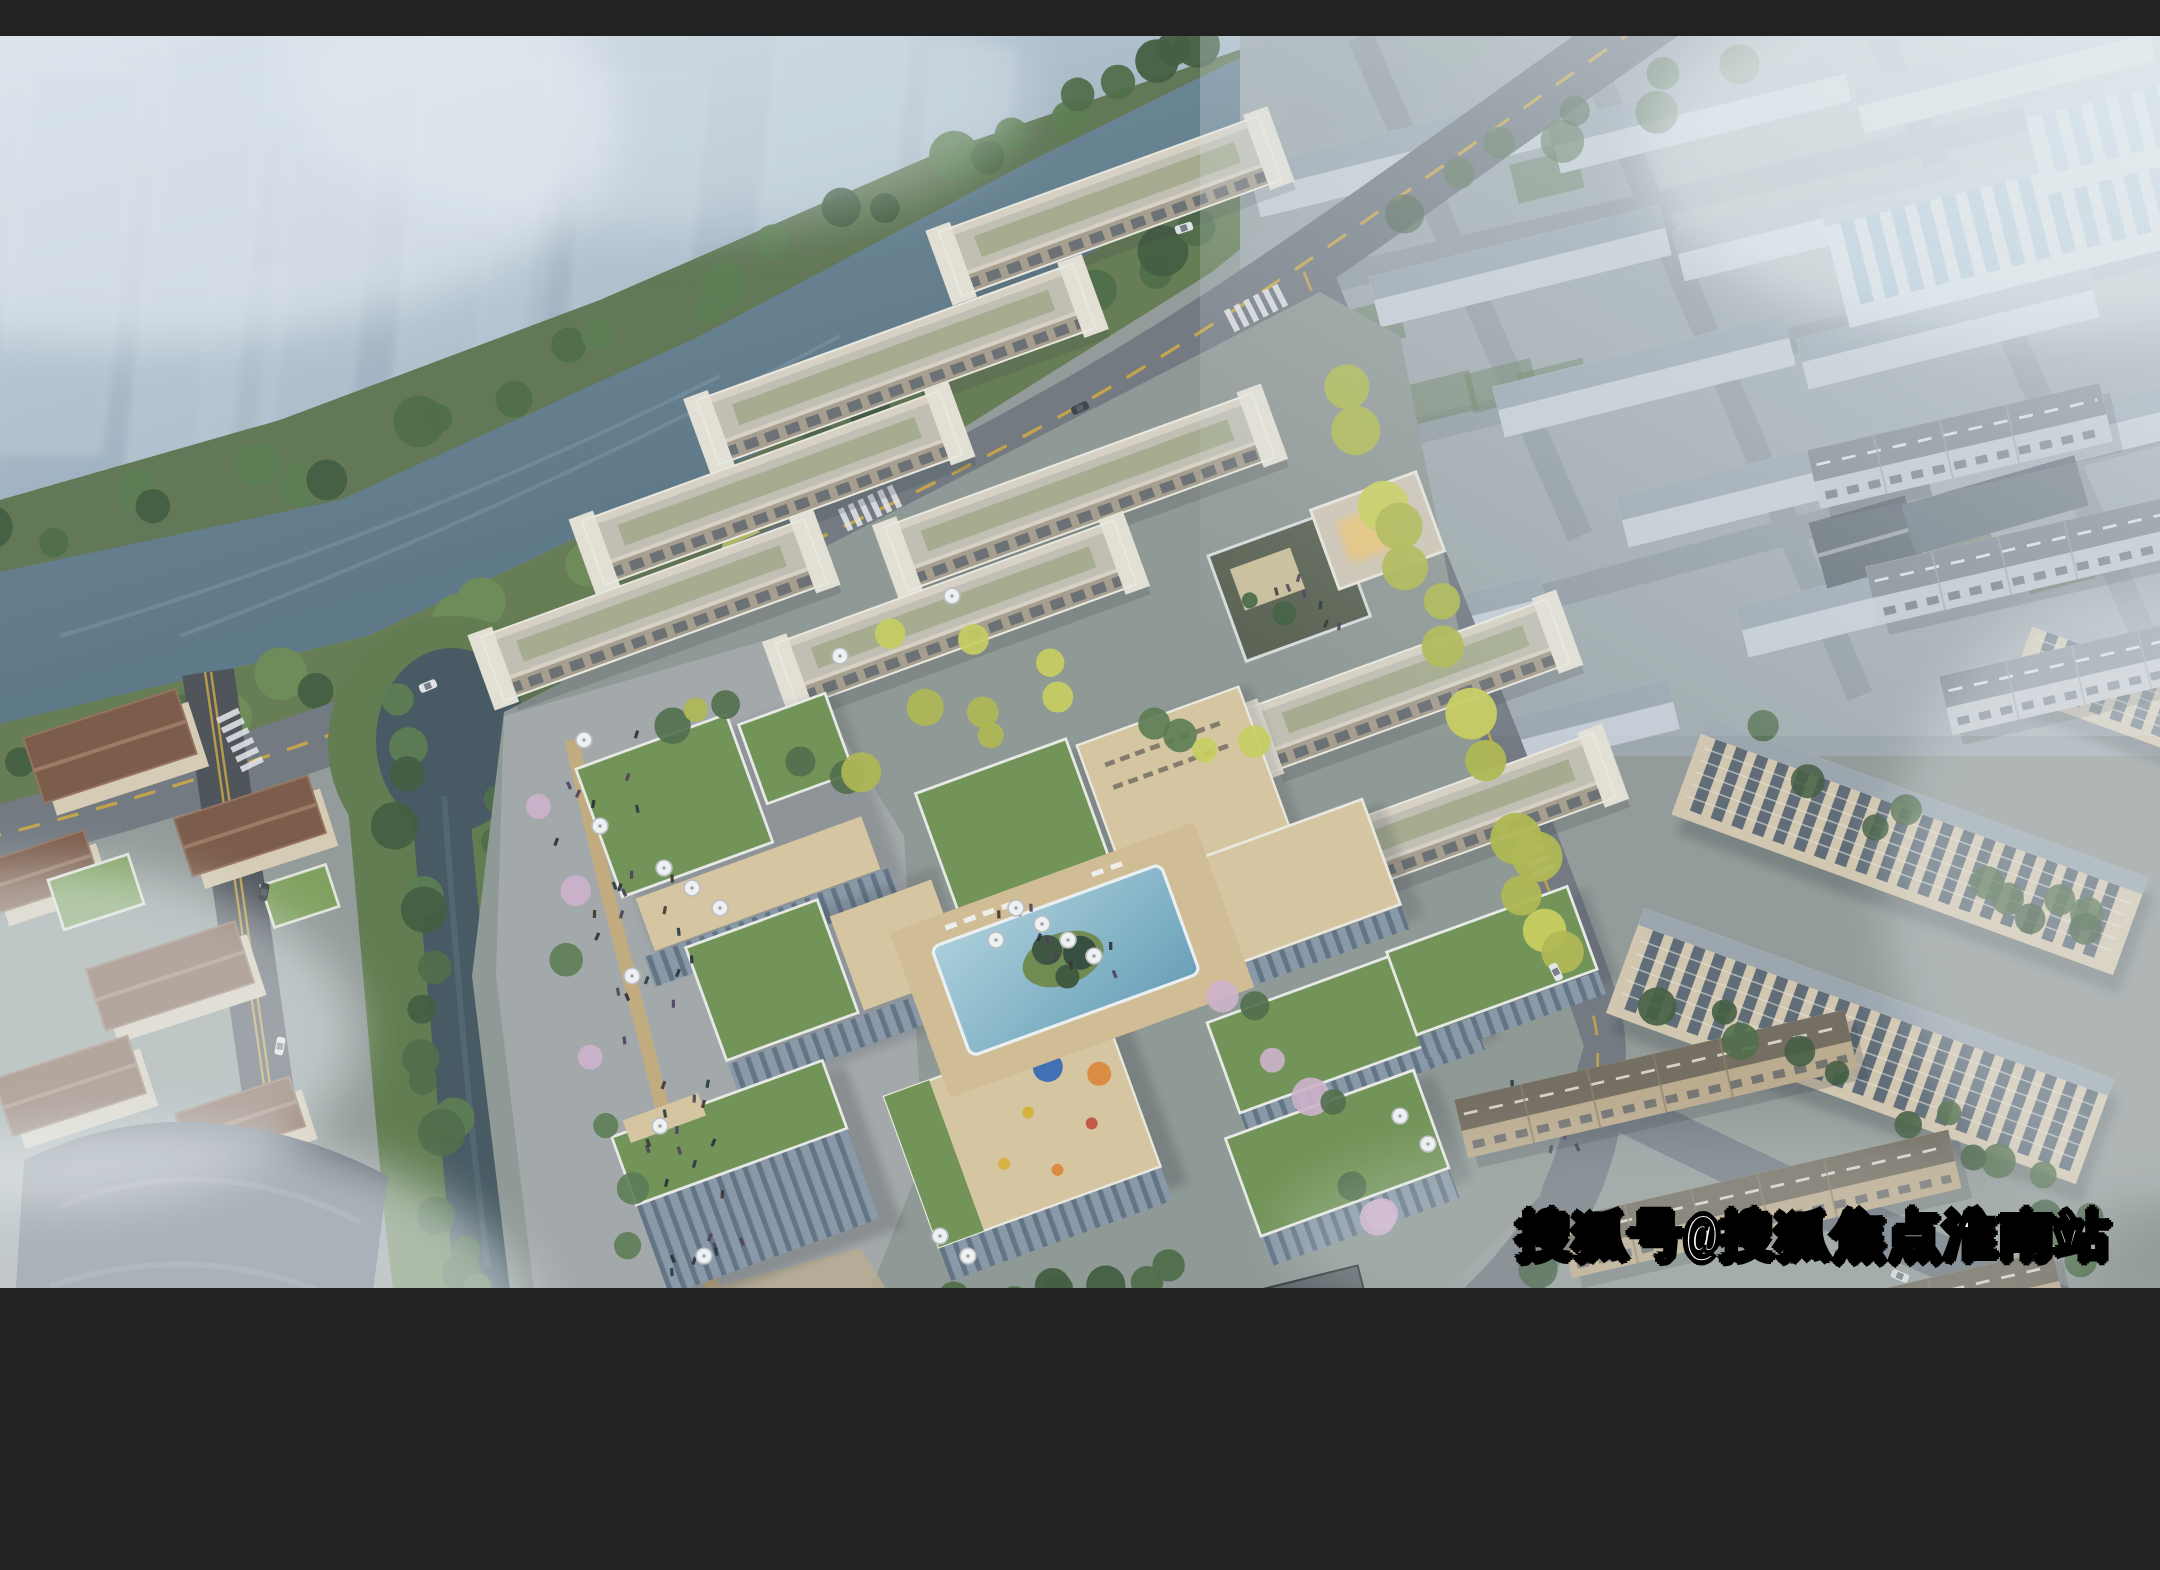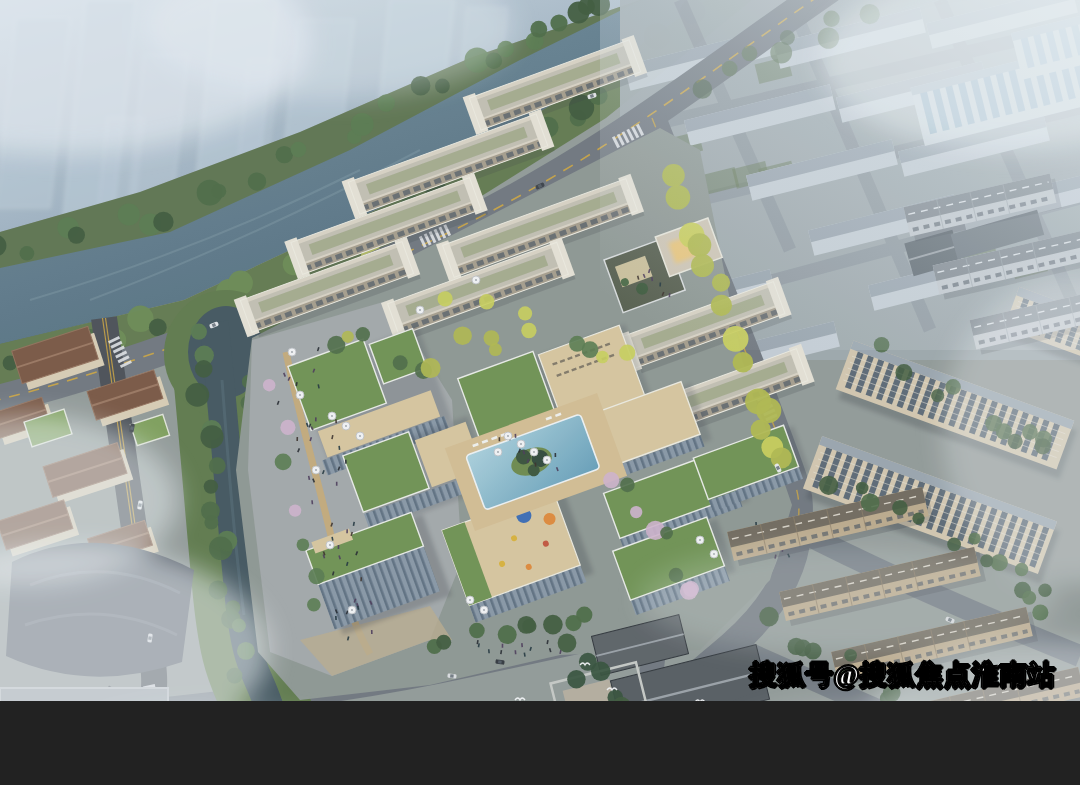--- a/index.html
+++ b/index.html
@@ -1,17 +1,17 @@
 <!DOCTYPE html>
 <html style="--ground: #929a97; --sky1: #c6d2dc; --sky2: #90a5b5; --river1: #6d8596; --river2: #4f6a7a; --canal: #43565e; --grass: #5f7a4b; --treeG1: #3f5a3c; --treeG2: #4c6a45; --treeG3: #587a4e; --treeY1: #c9cf5a; --treeY2: #b0b84e; --treeP: #cfb3cc; --road: #70777e; --roadDark: #4b5056; --roadLight: #8e979e; --laneYellow: #cfa63f; --plaza: #a3a8a9; --pathTan: #c6aa76; --facade_cream: #d8d2c3; --roofGreen: #6f9252; --roofTan: #d7c69e; --glass: #8795a3; --poolLight: #a7cdd9; --poolDeep: #6aa3ba; --slabCream: #d3c7ae; --winDark: #47586a; --townWall: #bcaa8c; --townRoof: #716a5d; --hazeBody: #c8d0d7; --hazeRoof: #9aa5ae; --tradRoof: #565c60; --villaRoof: #7a5743; --fog: #eef3f6;"><head>
 <meta charset="utf-8">
 <style>
   html,body{margin:0;padding:0;background:#222;}
-  .stage{position:relative;width:1080px;height:701px;overflow:hidden;background:var(--ground,#929a97);
-         font-family:Liberation Serif, serif;}
+  .stage{position:relative;width:1080px;height:626px;overflow:hidden;background:var(--ground,#929a97);
+         font-family:Liberation Mono, monospace;margin-top:18px;}
   .stage svg{position:absolute;left:0;top:0;}
   .watermark{position:absolute;right:24px;bottom:8px;font-size:27px;font-weight:bold;color:#fff;
     letter-spacing:1px;-webkit-text-stroke:1.2px #000;
     text-shadow:-2px 0 #000,2px 0 #000,0 -2px #000,0 2px #000,-1px -1px #000,1px -1px #000,-1px 1px #000,1px 1px #000;}
   .rg{fill:var(--roofGreen)}
   .rt{fill:var(--roofTan)}
 </style>
 </head>
 <body>
 

